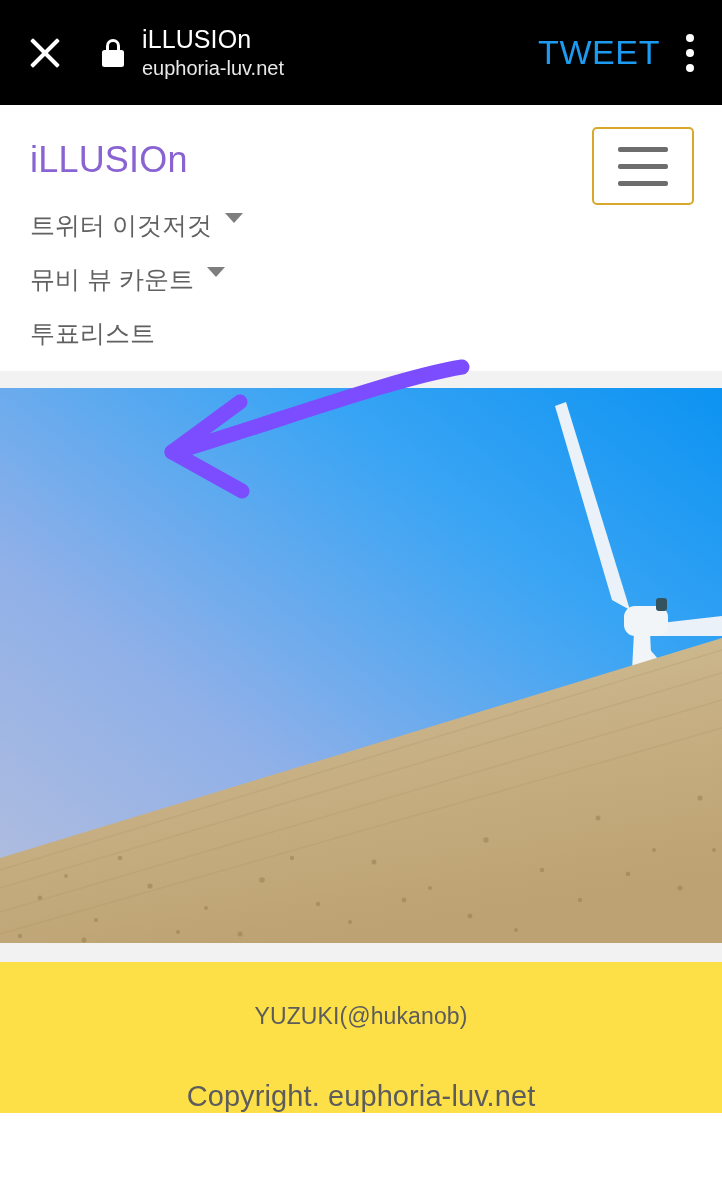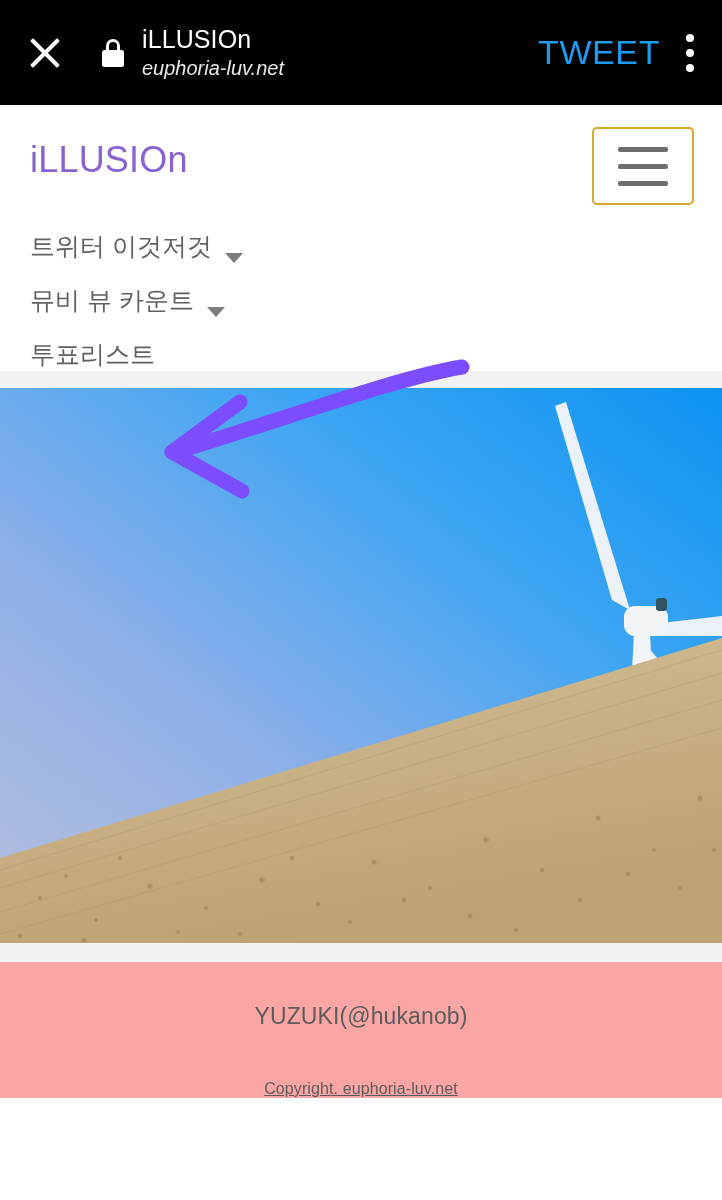--- a/index.html
+++ b/index.html
@@ -73,21 +73,20 @@
     color:#ffffff;
     font-size:25px;
     letter-spacing:0.1px;
     white-space:nowrap;
   }
   .site-url {
     color:#e8e8e8;
     font-size:20px;
     margin-top:3px;
     white-space:nowrap;
-    font-style:italic;
   }
 
   .tweet-btn {
     color:#1d9bf0;
     font-size:34px;
     letter-spacing:0.6px;
     margin-right:26px;
     cursor:pointer;
     flex:0 0 auto;
   }
@@ -148,21 +147,21 @@
 
   
   .navlist {
     padding:6px 0 0 30px;
     list-style:none;
     position:relative;
     z-index:2;
   }
   .navitem {
     display:flex;
-    align-items:flex-end;
+    align-items:flex-start;
     height:54px;
     font-size:25px;
     color:#616161;
     cursor:pointer;
     width:max-content;
   }
   .caret {
     width:0; height:0;
     border-left:9px solid transparent;
     border-right:9px solid transparent;
@@ -191,35 +190,34 @@
     width:722px;
     height:555px;
     overflow:hidden;
   }
   .photo svg { display:block; }
 
   .gap-band-2 { height:19px; background:#f2f2f2; }
 
   
   .footer {
-    background:#fca5a5;
+    background:#fde047;
     text-align:center;
     padding-top:41px;
   }
   .credit {
     font-size:23px;
     color:#5c5c5c;
     letter-spacing:0.1px;
   }
   .copyright {
-    font-size:16px;
+    font-size:29px;
     color:#5c5c5c;
     margin-top:50px;
     letter-spacing:0.1px;
-    text-decoration:underline;
   }
 </style>
 </head>
 <body>
 
 <div class="chrome">
 
   <div class="close-x"></div>
 
   <div class="lock">

